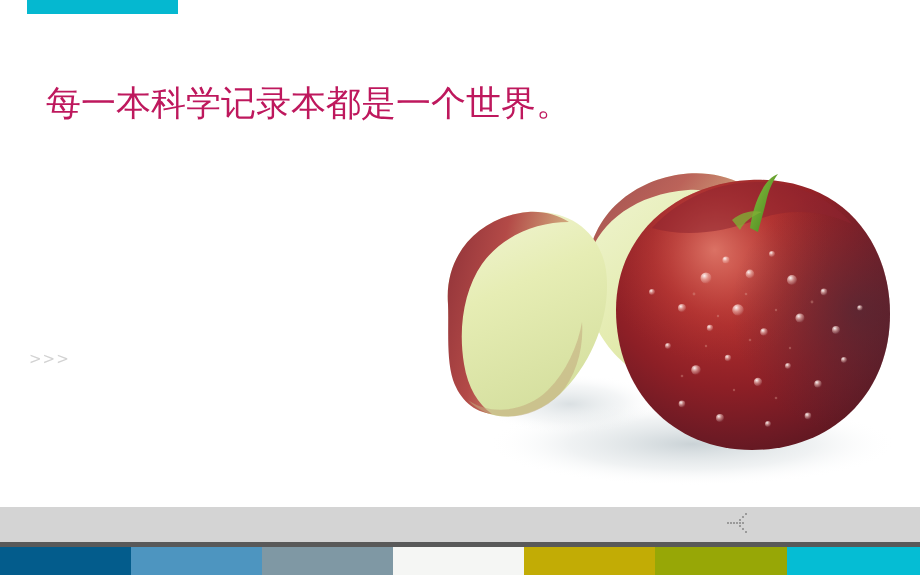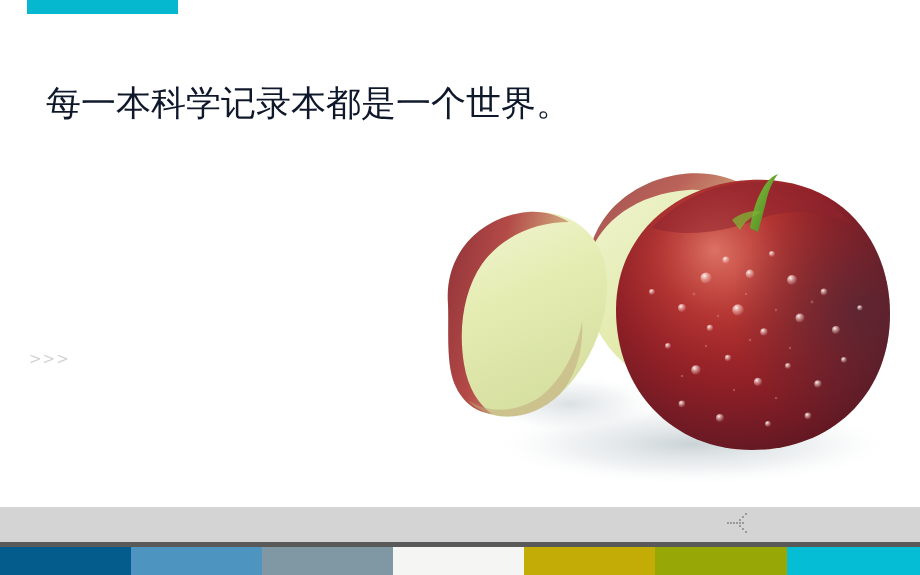--- a/index.html
+++ b/index.html
@@ -96,21 +96,21 @@
   }
   #color-strip .swatch { height: 100%; }
 </style>
 </head>
 <body>
 
 <div id="slide" style="background: rgb(255, 255, 255);">
 
   <div id="top-accent" style="background: rgb(5, 184, 208);"></div>
 
-  <div id="title" style="color: #0f172a;">每一本科学记录本都是一个世界。</div>
+  <div id="title" style="color: #be185d;">每一本科学记录本都是一个世界。</div>
 
   <div id="chevrons" style="color: rgb(210, 210, 210);">&gt;&gt;&gt;</div>
 
   <div id="apple-photo">
     <svg width="500" height="370" viewBox="0 0 500 370" xmlns="http://www.w3.org/2000/svg">
       <defs>
         <radialGradient id="gBody" cx="42%" cy="32%" r="78%">
           <stop offset="0%" stop-color="#c94a43"></stop>
           <stop offset="28%" stop-color="#ad2d2d"></stop>
           <stop offset="58%" stop-color="#8d1f26"></stop>

